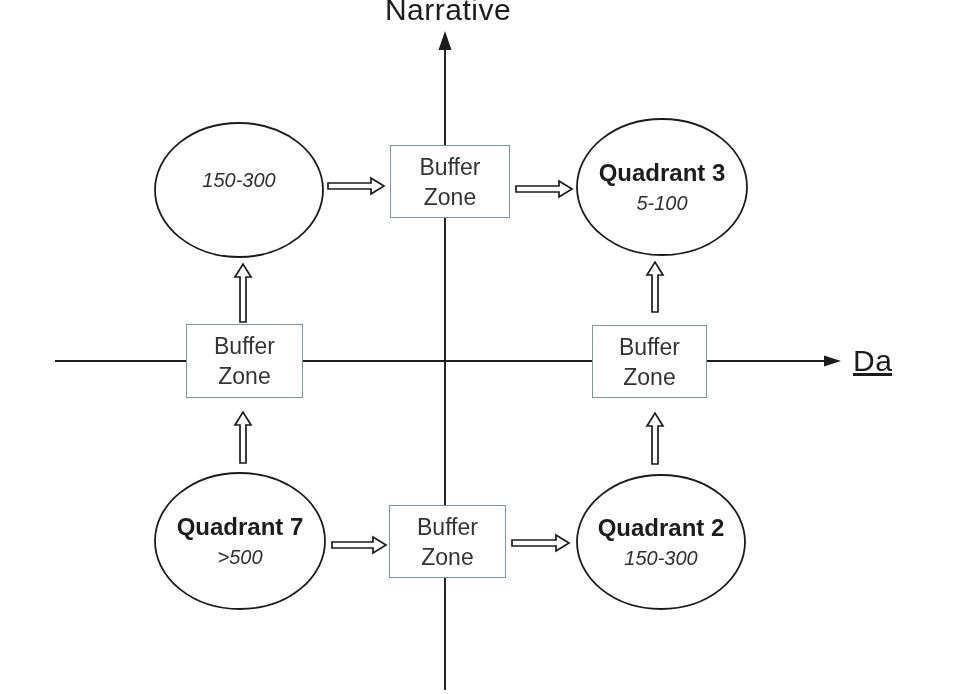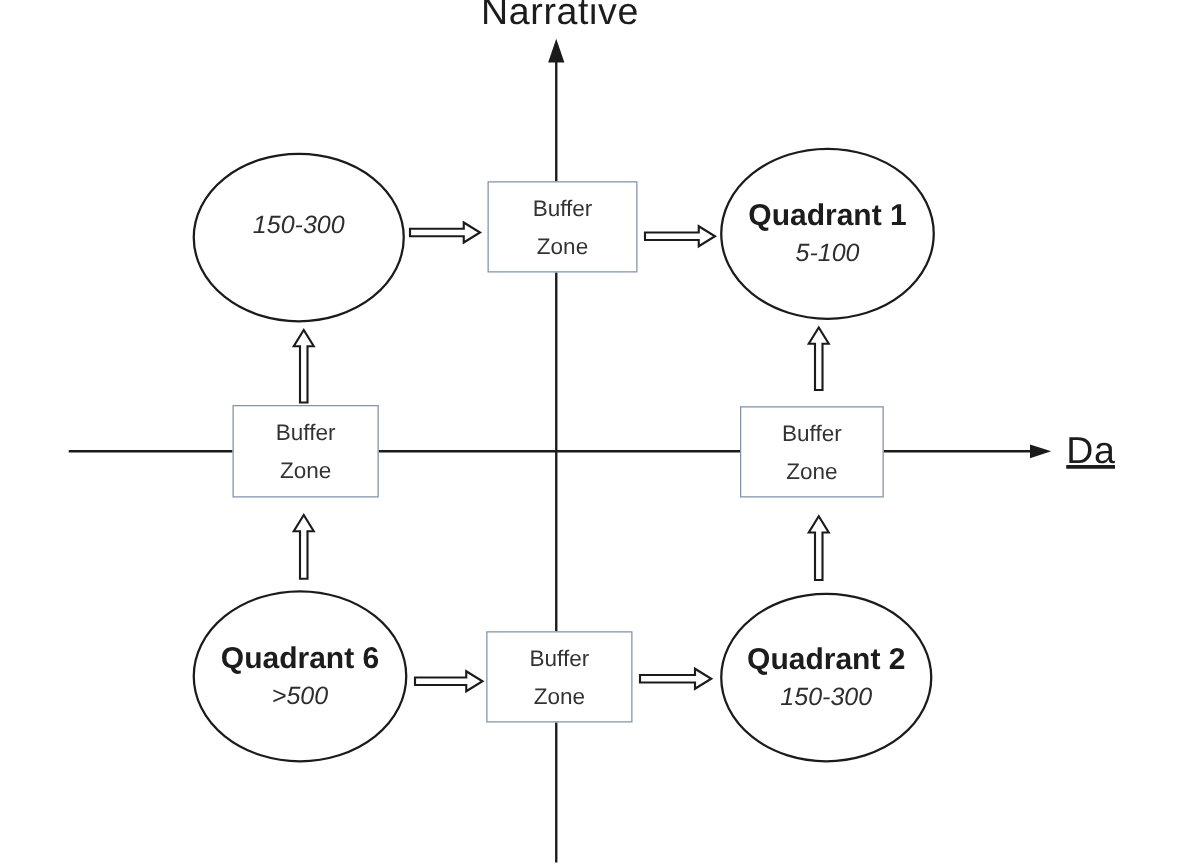--- a/index.html
+++ b/index.html
@@ -34,21 +34,21 @@
   .axis-label.x{left:853px;top:344px;text-decoration:underline;}
   .buffer-box{
     position:absolute;
     background:#ffffff;
     border:1.6px solid var(--box-border);
     display:flex;
     flex-direction:column;
     align-items:center;
     justify-content:center;
     color:#333333;
-    font-size:18px;
+    font-size:23px;
     line-height:30px;
     text-align:center;
   }
   .quadrant-label{
     position:absolute;
     width:200px;
     text-align:center;
   }
   .quadrant-label .q-title{
     display:block;
@@ -110,25 +110,25 @@
   </div>
   <div class="buffer-box" style="left:389px;top:505px;width:117px;height:73px;">
     <span>Buffer</span>
     <span>Zone</span>
   </div>
 
   <div class="quadrant-label" style="left:139px;top:163px;">
     <span class="q-value">150-300</span>
   </div>
   <div class="quadrant-label" style="left:562px;top:160px;">
-    <span class="q-title">Quadrant 1</span>
+    <span class="q-title">Quadrant 3</span>
     <span class="q-value">5-100</span>
   </div>
   <div class="quadrant-label" style="left:140px;top:514px;">
-    <span class="q-title">Quadrant 6</span>
+    <span class="q-title">Quadrant 7</span>
     <span class="q-value">&gt;500</span>
   </div>
   <div class="quadrant-label" style="left:561px;top:515px;">
     <span class="q-title">Quadrant 2</span>
     <span class="q-value">150-300</span>
   </div>
 
 </div>
 
 </body></html>

